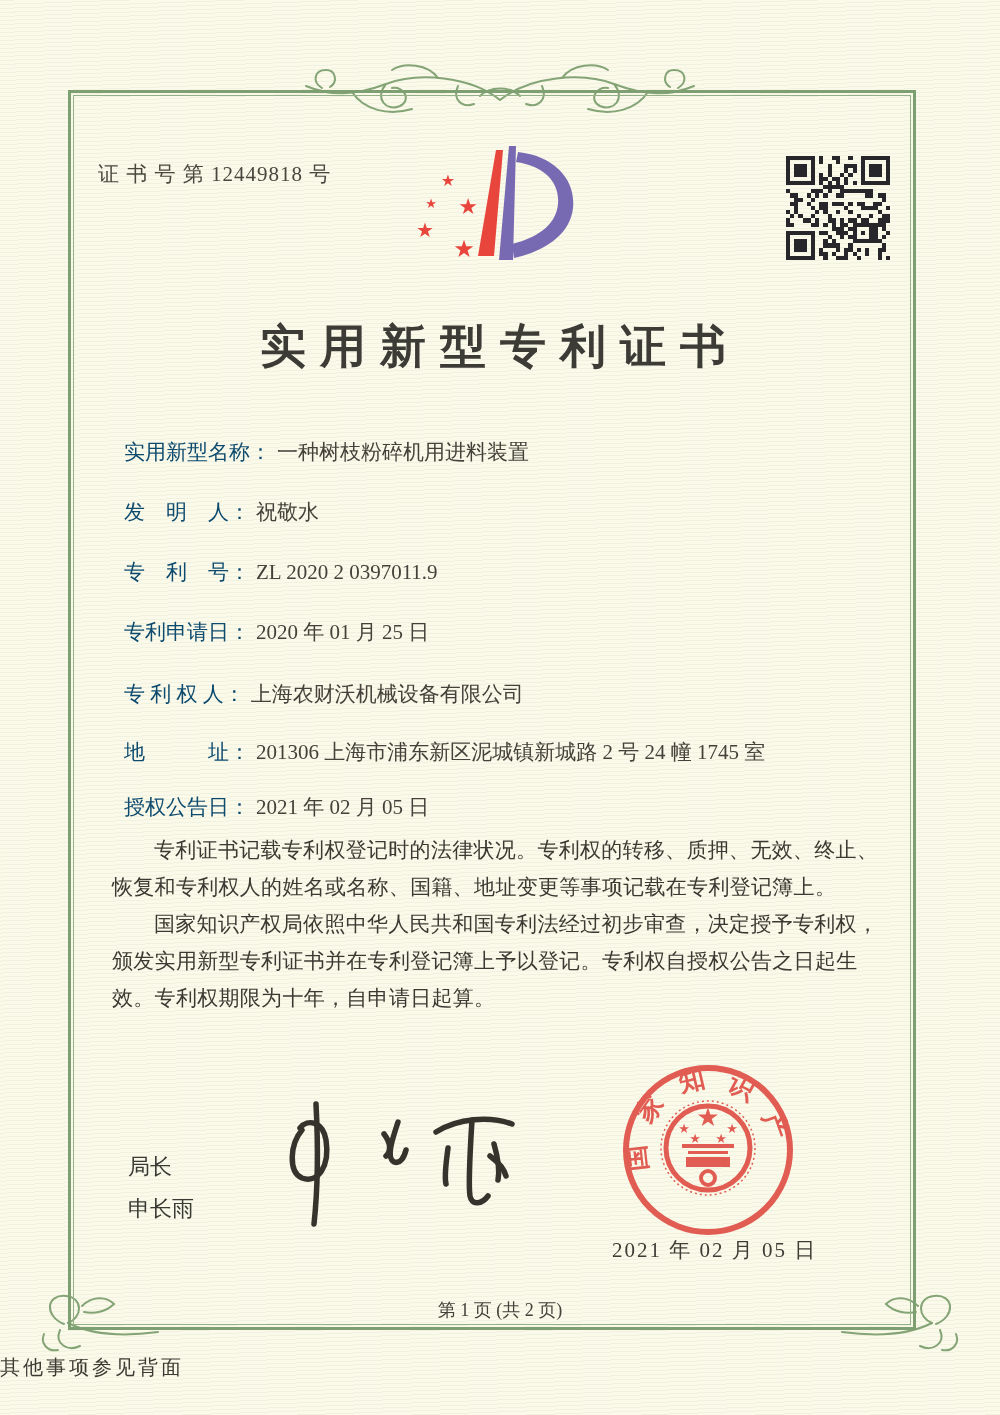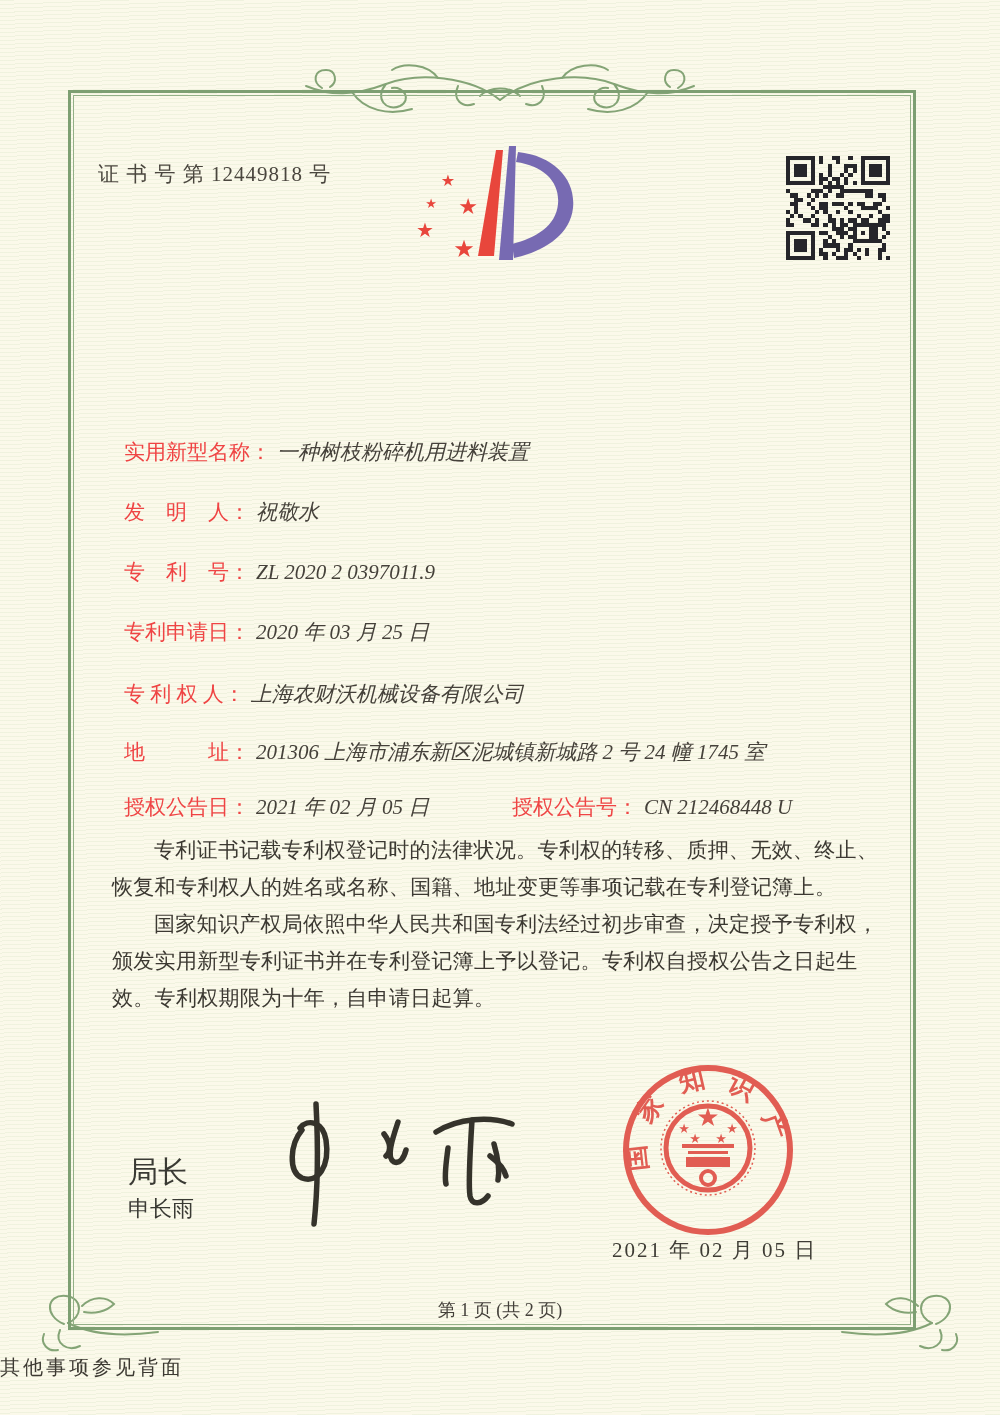--- a/index.html
+++ b/index.html
@@ -24,29 +24,29 @@
     content:"";position:absolute;inset:2px;border:1px solid #93b087;
   }
   .abs{position:absolute;z-index:2;}
   .cert-no{left:98px;top:160px;font-size:21px;letter-spacing:1px;color:#4a463e;}
   .title{
     left:0;top:316px;width:100%;text-align:center;
     font-size:46px;font-weight:bold;letter-spacing:14px;color:#3d3b36;
   }
   .fields{left:124px;top:0;width:770px;font-size:21px;}
   .frow{position:absolute;left:0;white-space:nowrap;}
-  .frow .lbl{color:#ef4444;}
-  .frow .val{color:#45413a;margin-left:6px;font-style:italic;}
+  .frow .lbl{color:#0c4a6e;}
+  .frow .val{color:#45413a;margin-left:6px;}
   .r1{top:438px}.r2{top:498px}.r3{top:558px}.r4{top:618px}.r5{top:680px}.r6{top:738px}
   .grant{top:793px;width:770px;}
   .grant .g2{position:absolute;left:388px;top:0;white-space:nowrap;}
   .body-text{left:112px;top:832px;width:782px;font-size:21px;line-height:37px;
     color:#3c3932;letter-spacing:0.3px;}
   .body-text p{margin:0;text-indent:2em;}
-  .sig-title{left:128px;top:1152px;font-size:30px;
+  .sig-title{left:128px;top:1152px;font-size:22px;
     font-family:Liberation Serif, serif;color:#3a3a34;}
   .sig-name{left:128px;top:1194px;font-size:22px;
     font-family:Liberation Mono, monospace;color:#3a3a34;}
   .seal-date{left:612px;top:1236px;font-size:21px;letter-spacing:2px;color:#3e3c35;z-index:3;}
   .page-info{left:0;top:1298px;width:100%;text-align:center;font-size:18px;color:#44403a;}
   .back-note{left:0;top:1354px;width:100%;text-align:left;font-size:20px;
     letter-spacing:3px;color:#3c3932;}
   svg{display:block;}
   .seal-svg{opacity:0.93;}
 </style>
@@ -400,46 +400,44 @@
       <rect x="6" y="24" width="1" height="1" fill="#26262b"></rect>
       <rect x="9" y="24" width="1" height="1" fill="#26262b"></rect>
       <rect x="12" y="24" width="1" height="1" fill="#26262b"></rect>
       <rect x="13" y="24" width="1" height="1" fill="#26262b"></rect>
       <rect x="14" y="24" width="1" height="1" fill="#26262b"></rect>
       <rect x="17" y="24" width="1" height="1" fill="#26262b"></rect>
       <rect x="22" y="24" width="1" height="1" fill="#26262b"></rect>
       <rect x="24" y="24" width="1" height="1" fill="#26262b"></rect>
     </svg>
 
+  <div class="abs title">实用新型专利证书</div>
 
   <div class="abs fields">
     <div class="frow r1">
       <span class="lbl">实用新型名称：</span><span class="val">一种树枝粉碎机用进料装置</span>
     </div>
     <div class="frow r2">
       <span class="lbl">发　明　人：</span><span class="val">祝敬水</span>
     </div>
     <div class="frow r3">
       <span class="lbl">专　利　号：</span><span class="val">ZL 2020 2 0397011.9</span>
     </div>
     <div class="frow r4">
-      <span class="lbl">专利申请日：</span><span class="val">2020 年 03 月 25 日</span>
+      <span class="lbl">专利申请日：</span><span class="val">2020 年 01 月 25 日</span>
     </div>
     <div class="frow r5">
       <span class="lbl">专 利 权 人：</span><span class="val">上海农财沃机械设备有限公司</span>
     </div>
     <div class="frow r6">
       <span class="lbl">地　　　址：</span><span class="val">201306 上海市浦东新区泥城镇新城路 2 号 24 幢 1745 室</span>
     </div>
     <div class="frow grant">
       <span>
         <span class="lbl">授权公告日：</span><span class="val">2021 年 02 月 05 日</span>
-      </span>
-      <span class="g2">
-        <span class="lbl">授权公告号：</span><span class="val">CN 212468448 U</span>
       </span>
     </div>
   </div>
 
   <div class="abs body-text">
     <p>专利证书记载专利权登记时的法律状况。专利权的转移、质押、无效、终止、恢复和专利权人的姓名或名称、国籍、地址变更等事项记载在专利登记簿上。</p>
     <p>国家知识产权局依照中华人民共和国专利法经过初步审查，决定授予专利权，颁发实用新型专利证书并在专利登记簿上予以登记。专利权自授权公告之日起生效。专利权期限为十年，自申请日起算。</p>
   </div>
 
   <div class="abs sig-title">局长</div>

